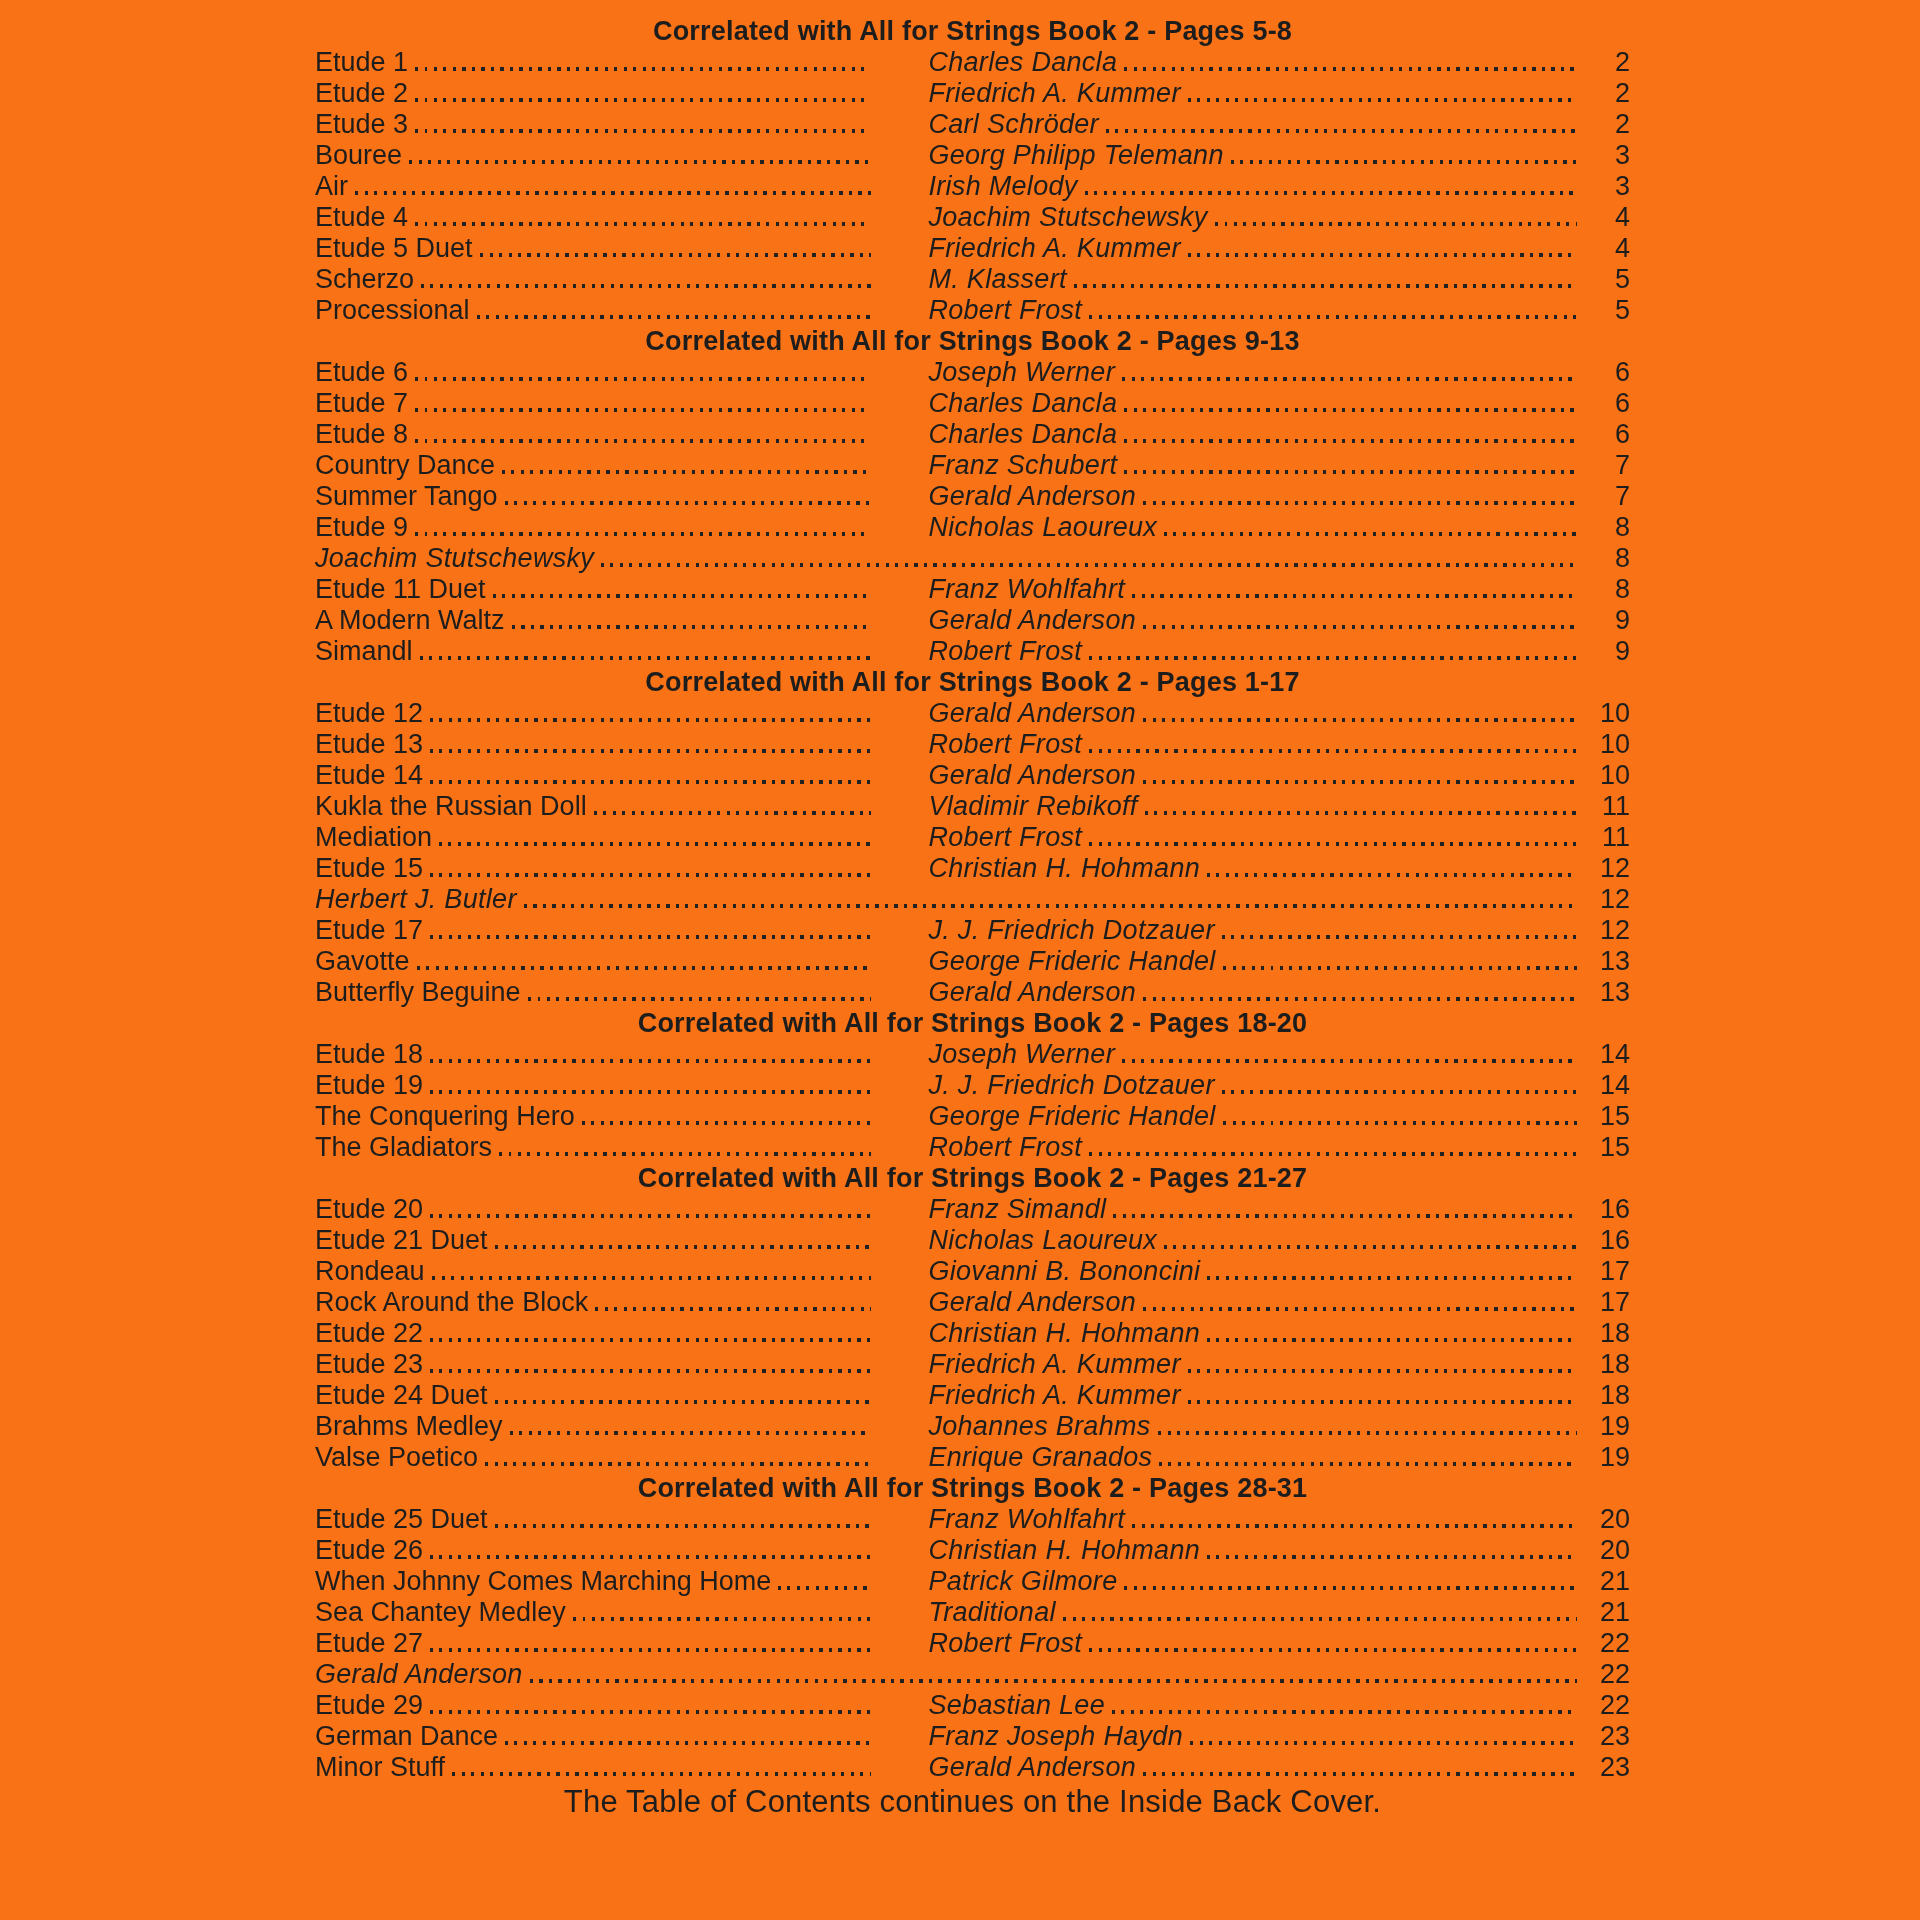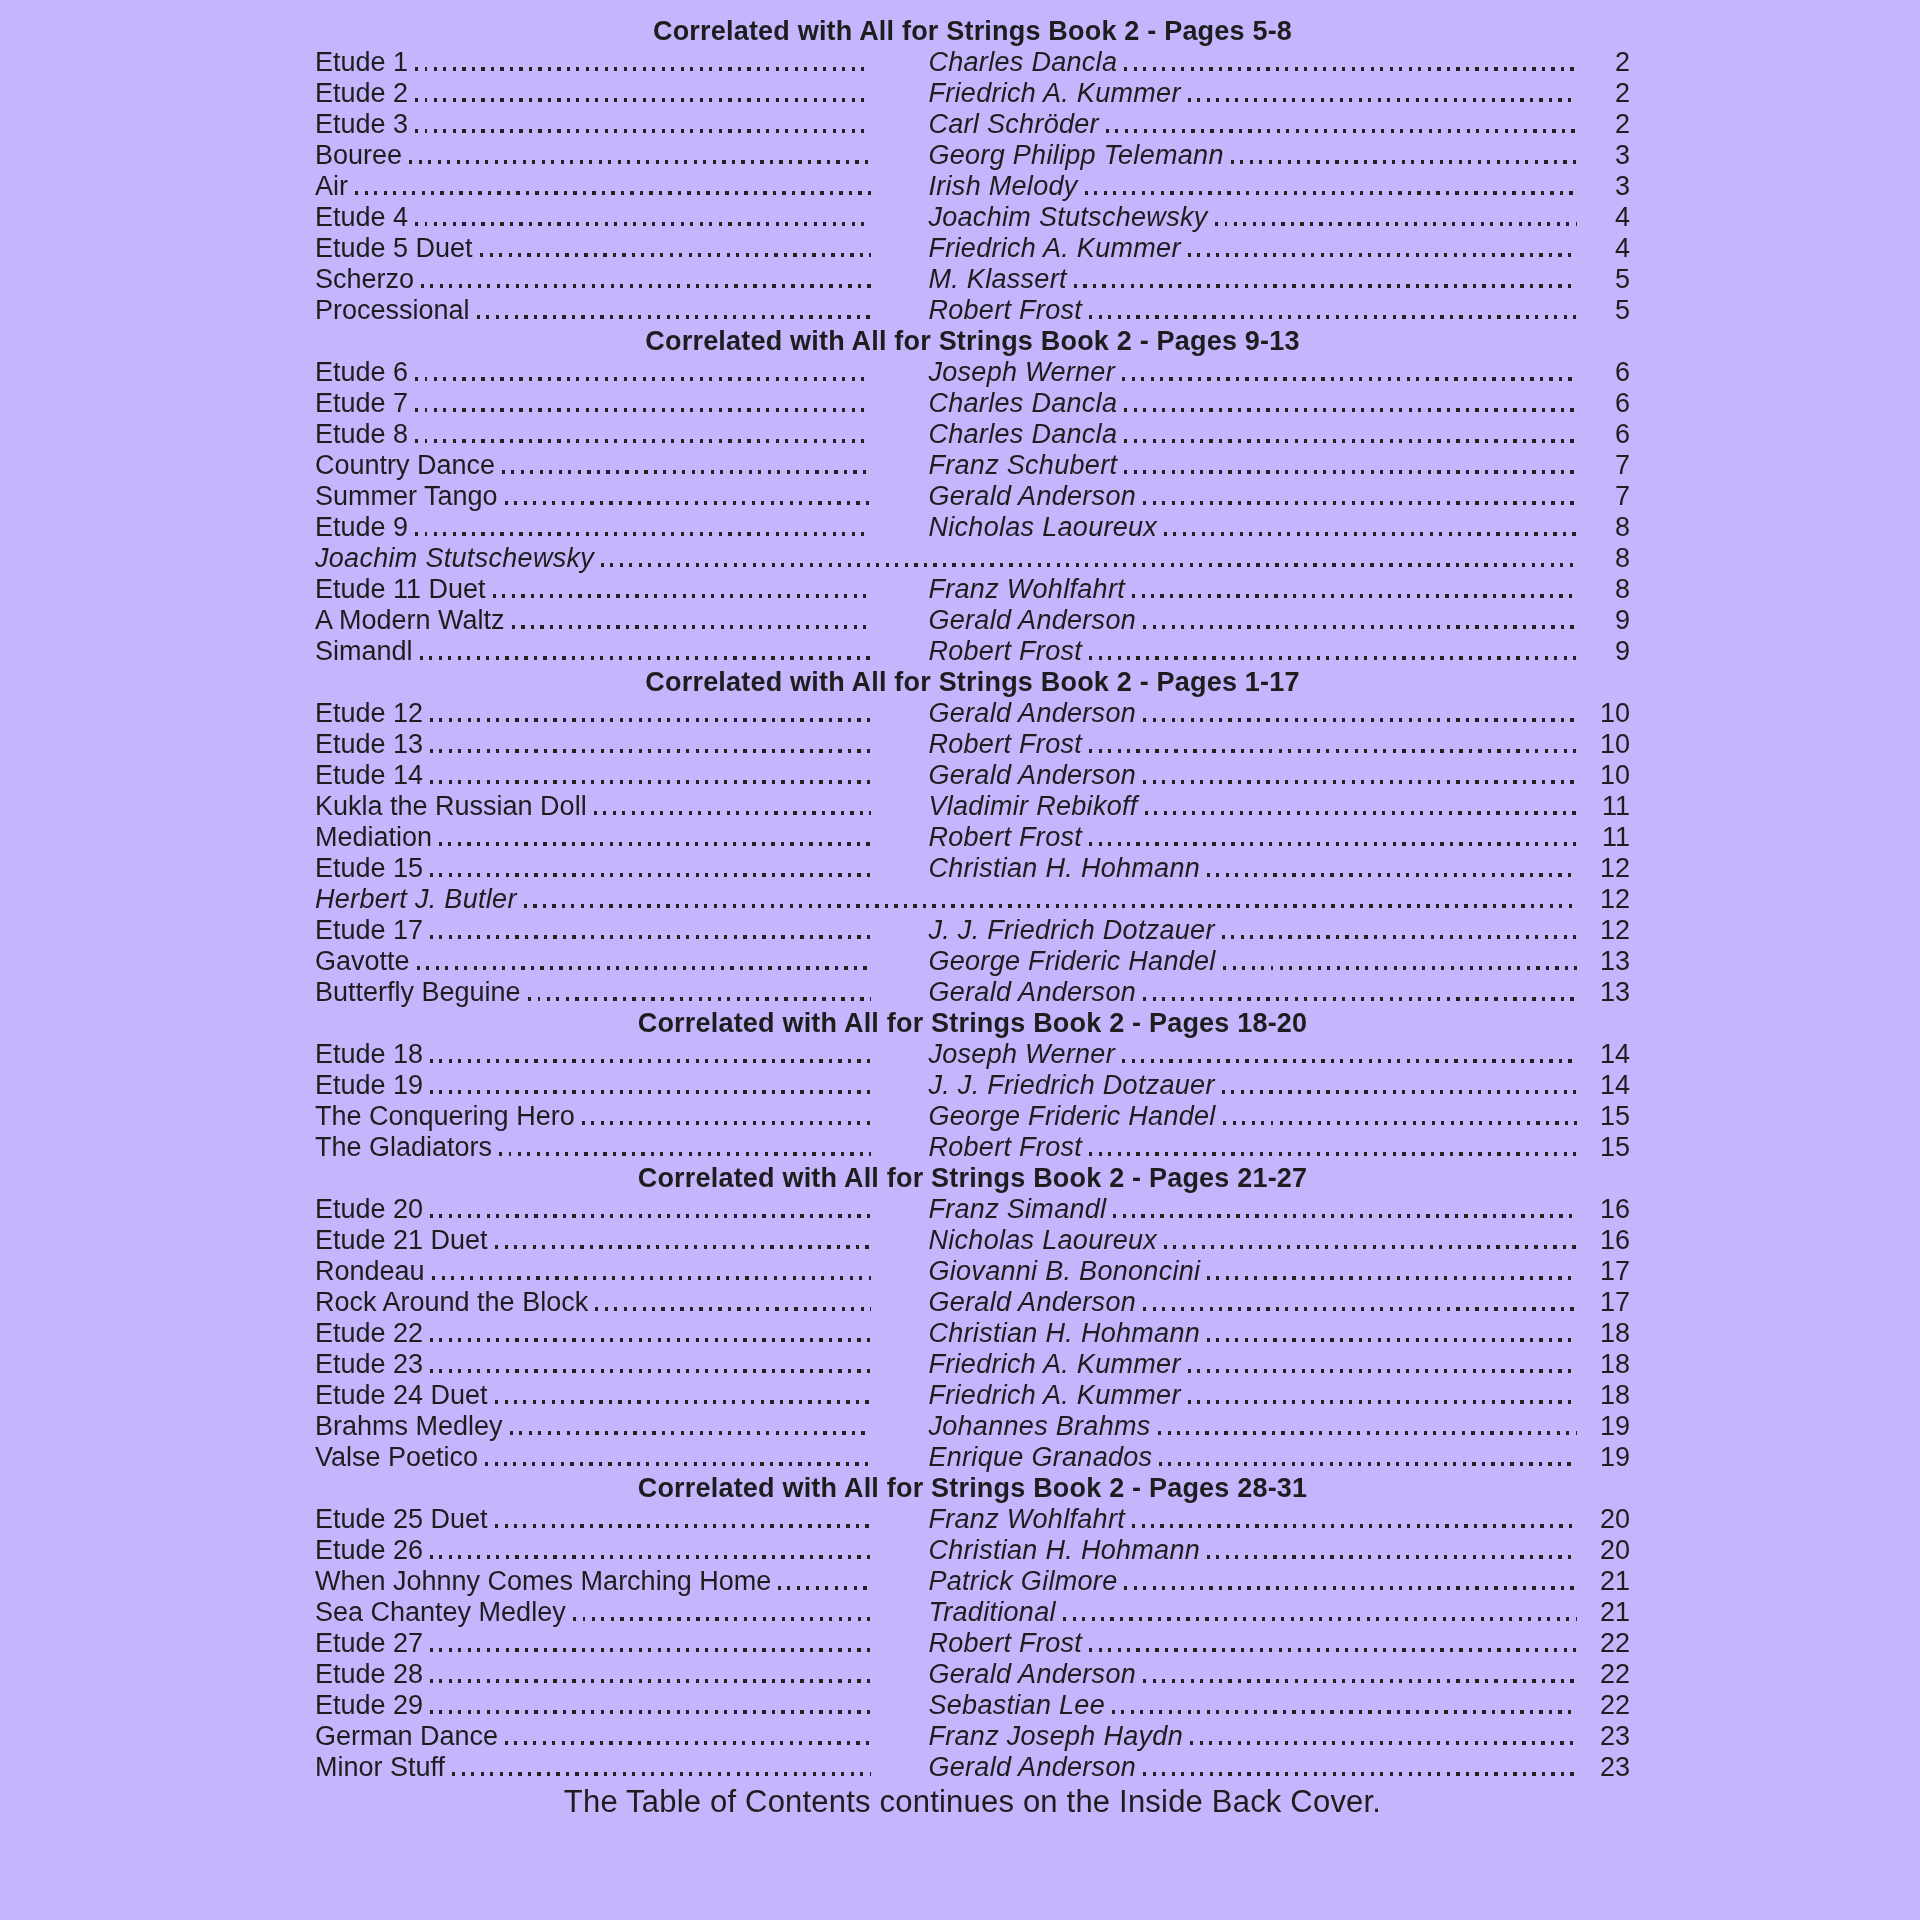--- a/index.html
+++ b/index.html
@@ -5,21 +5,21 @@
   html, body {
     margin: 0;
     padding: 0;
     background: #e9e9e9;
   }
   .page {
     position: relative;
     width: 1920px;
     height: 1920px;
     margin: 0 auto;
-    background: #c4b5fd;
+    background: #f97316;
     color: #1d1d1d;
     font-family: "Liberation Sans", "DejaVu Sans", sans-serif;
     overflow: hidden;
   }
   .toc {
     position: absolute;
     left: 315px;
     top: 16px;
     width: 1315px;
   }
@@ -592,24 +592,20 @@
           <span class="title-text">Etude 27</span>
           <span class="dot-leader"></span>
         </div>
         <div class="cell-rest">
           <span class="composer-text">Robert Frost</span>
           <span class="dot-leader"></span>
           <span class="page-num">22</span>
         </div>
       </div>
       <div class="row">
-        <div class="cell-title">
-          <span class="title-text">Etude 28</span>
-          <span class="dot-leader"></span>
-        </div>
         <div class="cell-rest">
           <span class="composer-text">Gerald Anderson</span>
           <span class="dot-leader"></span>
           <span class="page-num">22</span>
         </div>
       </div>
       <div class="row">
         <div class="cell-title">
           <span class="title-text">Etude 29</span>
           <span class="dot-leader"></span>

